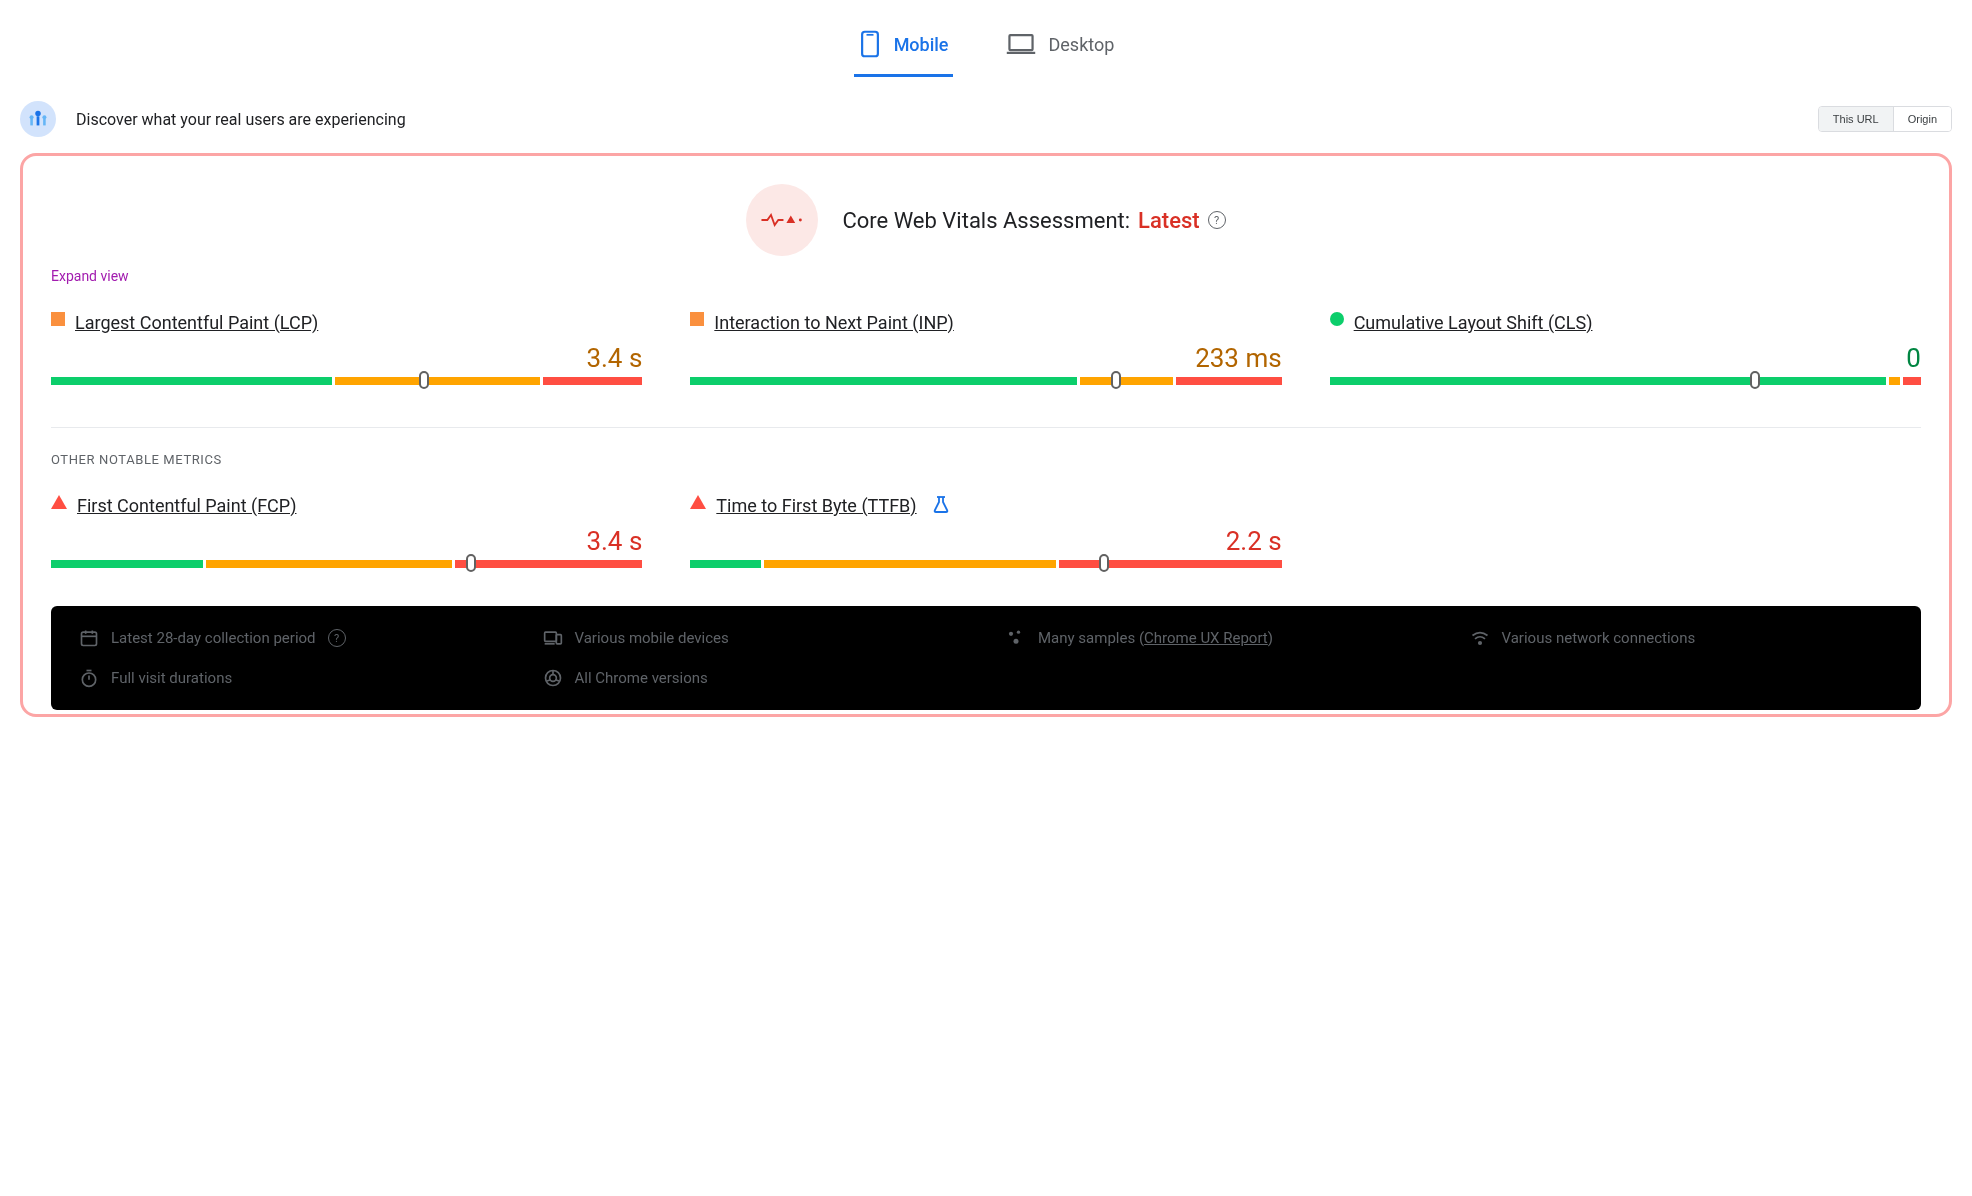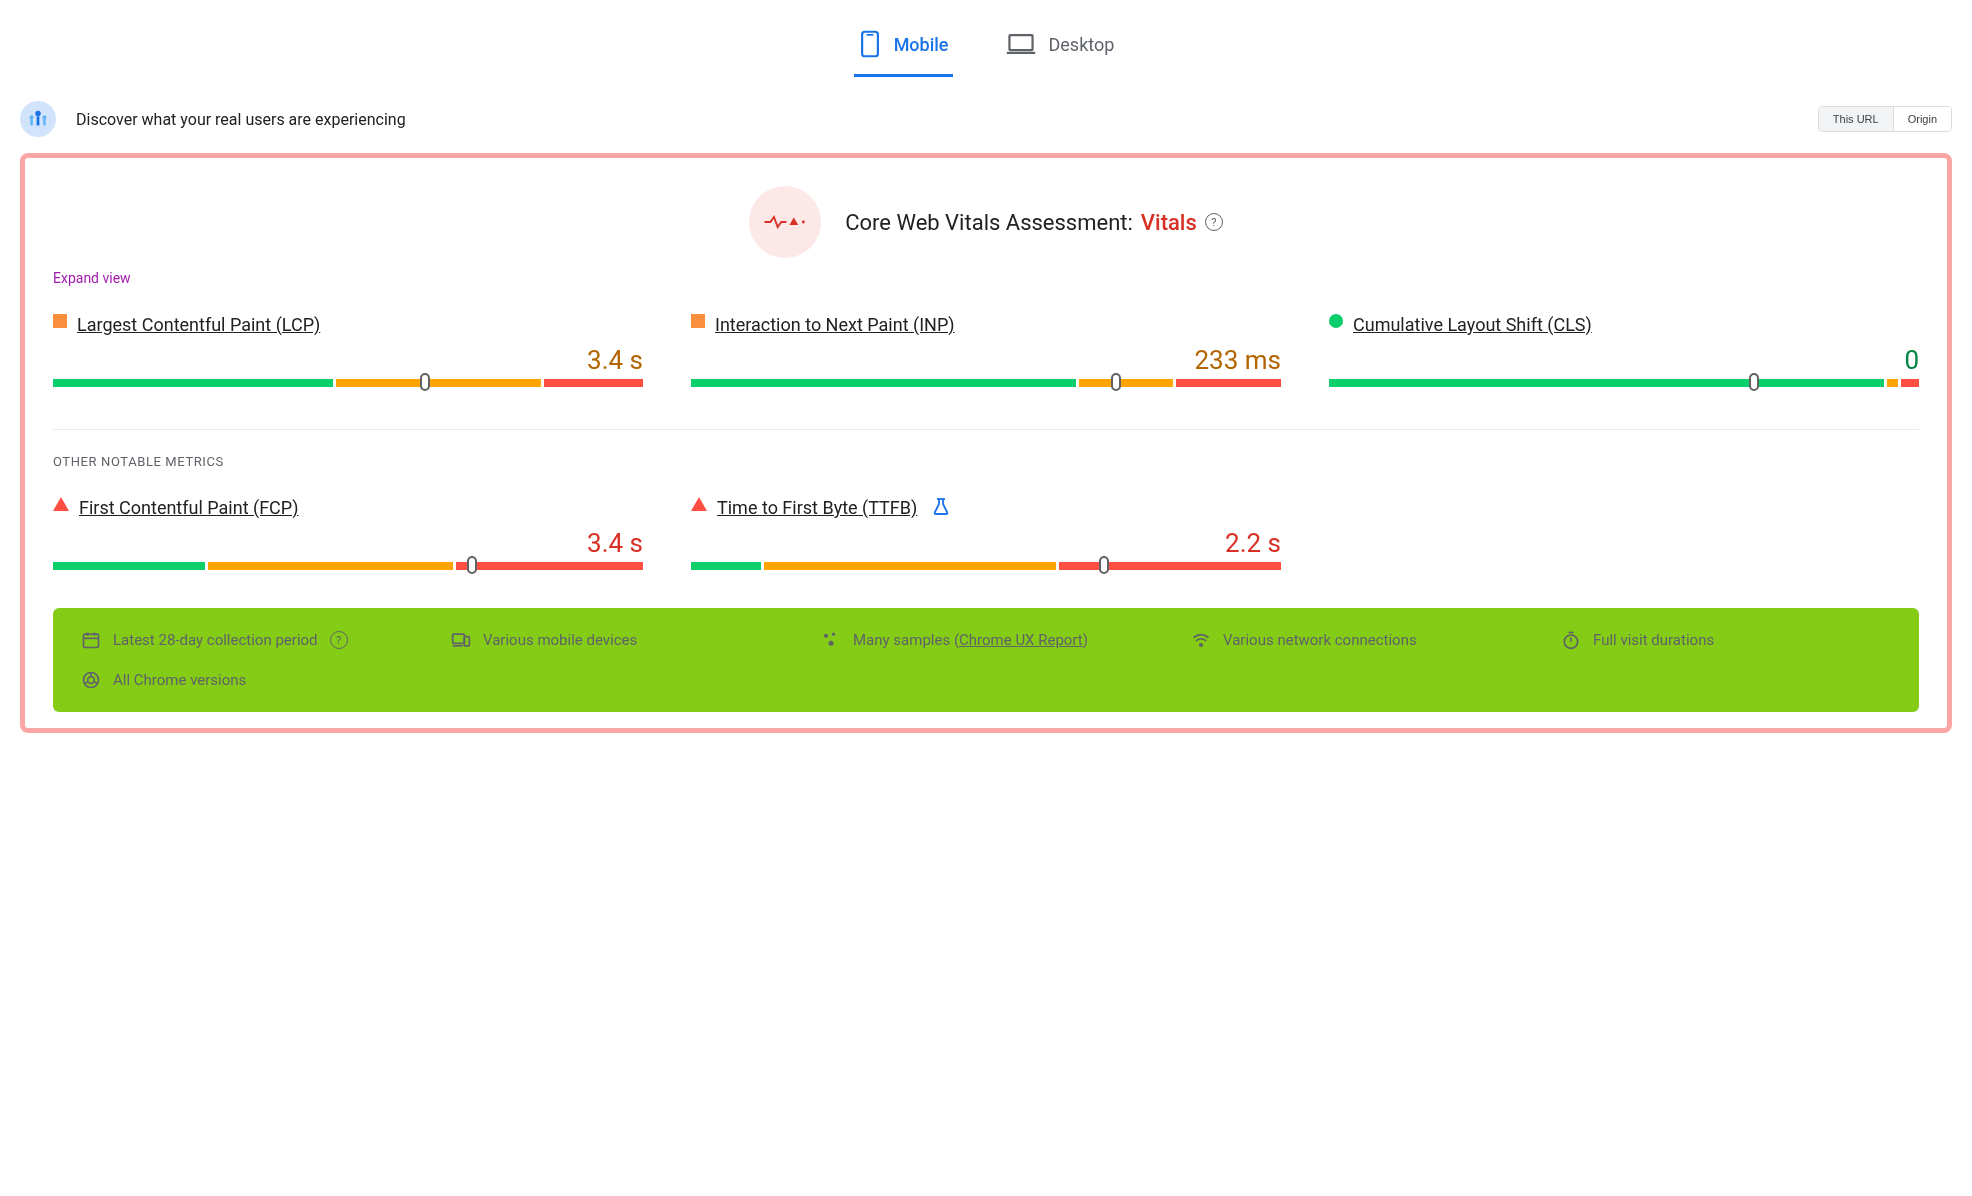--- a/index.html
+++ b/index.html
@@ -51,23 +51,23 @@
   .scope-toggle { display: flex; border: 1px solid #dadce0; border-radius: 4px; overflow: hidden; }
   .scope-btn {
     padding: 6px 14px; font-size: 11px; background: #fff; color: #3c4043;
     border: none; cursor: pointer;
   }
   .scope-btn + .scope-btn { border-left: 1px solid #dadce0; }
   .scope-btn.active { background: #f1f3f4; }
 
   
   .card {
-    border: 5px solid #fca5a5;
-    border-radius: 8px;
-    padding: 28px 28px 16px;
+    border: 3px solid #fca5a5;
+    border-radius: 16px;
+    padding: 28px 28px 4px;
   }
   .assessment {
     display:flex;
     align-items:center;
     justify-content:center;
     gap: 24px;
     margin-bottom: 12px;
   }
   .assess-icon {
     width: 72px; height:72px; border-radius: 50%;
@@ -109,22 +109,22 @@
     position:absolute; top:-6px; width:10px; height:18px;
     background:#fff; border:2px solid #616161; border-radius:5px;
     transform: translateX(-50%);
   }
 
   .divider { border:none; border-top:1px solid #e8eaed; margin: 36px 0 24px;}
   .section-label { color:#5f6368; font-size:13px; letter-spacing:0.6px; margin-bottom: 28px;}
   .flask-icon { color:#1a73e8; margin-left:6px; display:inline-flex;}
 
   .info-footer {
-    background:#84cc16; border-radius:6px;
-    display:grid; grid-template-columns:1fr 1fr 1fr 1fr 1fr;
+    background:#000000; border-radius:6px;
+    display:grid; grid-template-columns:1fr 1fr 1fr 1fr;
     gap: 20px 40px; padding: 22px 28px; margin-top: 32px;
   }
   .info-item { display:flex; align-items:center; gap:12px; color:#5f6368; font-size:15px;}
   .info-item .ul { text-decoration:underline;}
   .mini-icon { width:20px; height:20px; color:#5f6368; flex-shrink:0;}
 </style>
 </head>
 <body>
 
 <div class="page">
@@ -171,21 +171,21 @@
     <div class="assessment">
       <div class="assess-icon">
         <svg width="44" height="20" viewBox="0 0 60 24">
           <polyline points="2,12 10,12 15,5 20,19 25,12 32,12" fill="none" stroke="#d93025" stroke-width="2.5"></polyline>
           <polygon points="42,6 48,16 36,16" fill="#d93025"></polygon>
           <circle cx="55" cy="12" r="2" fill="#d93025"></circle>
         </svg>
       </div>
       <div class="assess-text">
         <span>Core Web Vitals Assessment: </span>
-        <span class="status">Vitals</span>
+        <span class="status">Latest</span>
         <span class="help-icon">?</span>
       </div>
     </div>
 
     <div class="expand-row">Expand view</div>
 
     <div class="metrics-grid">
 
       <div class="metric">
         <div class="metric-head">

